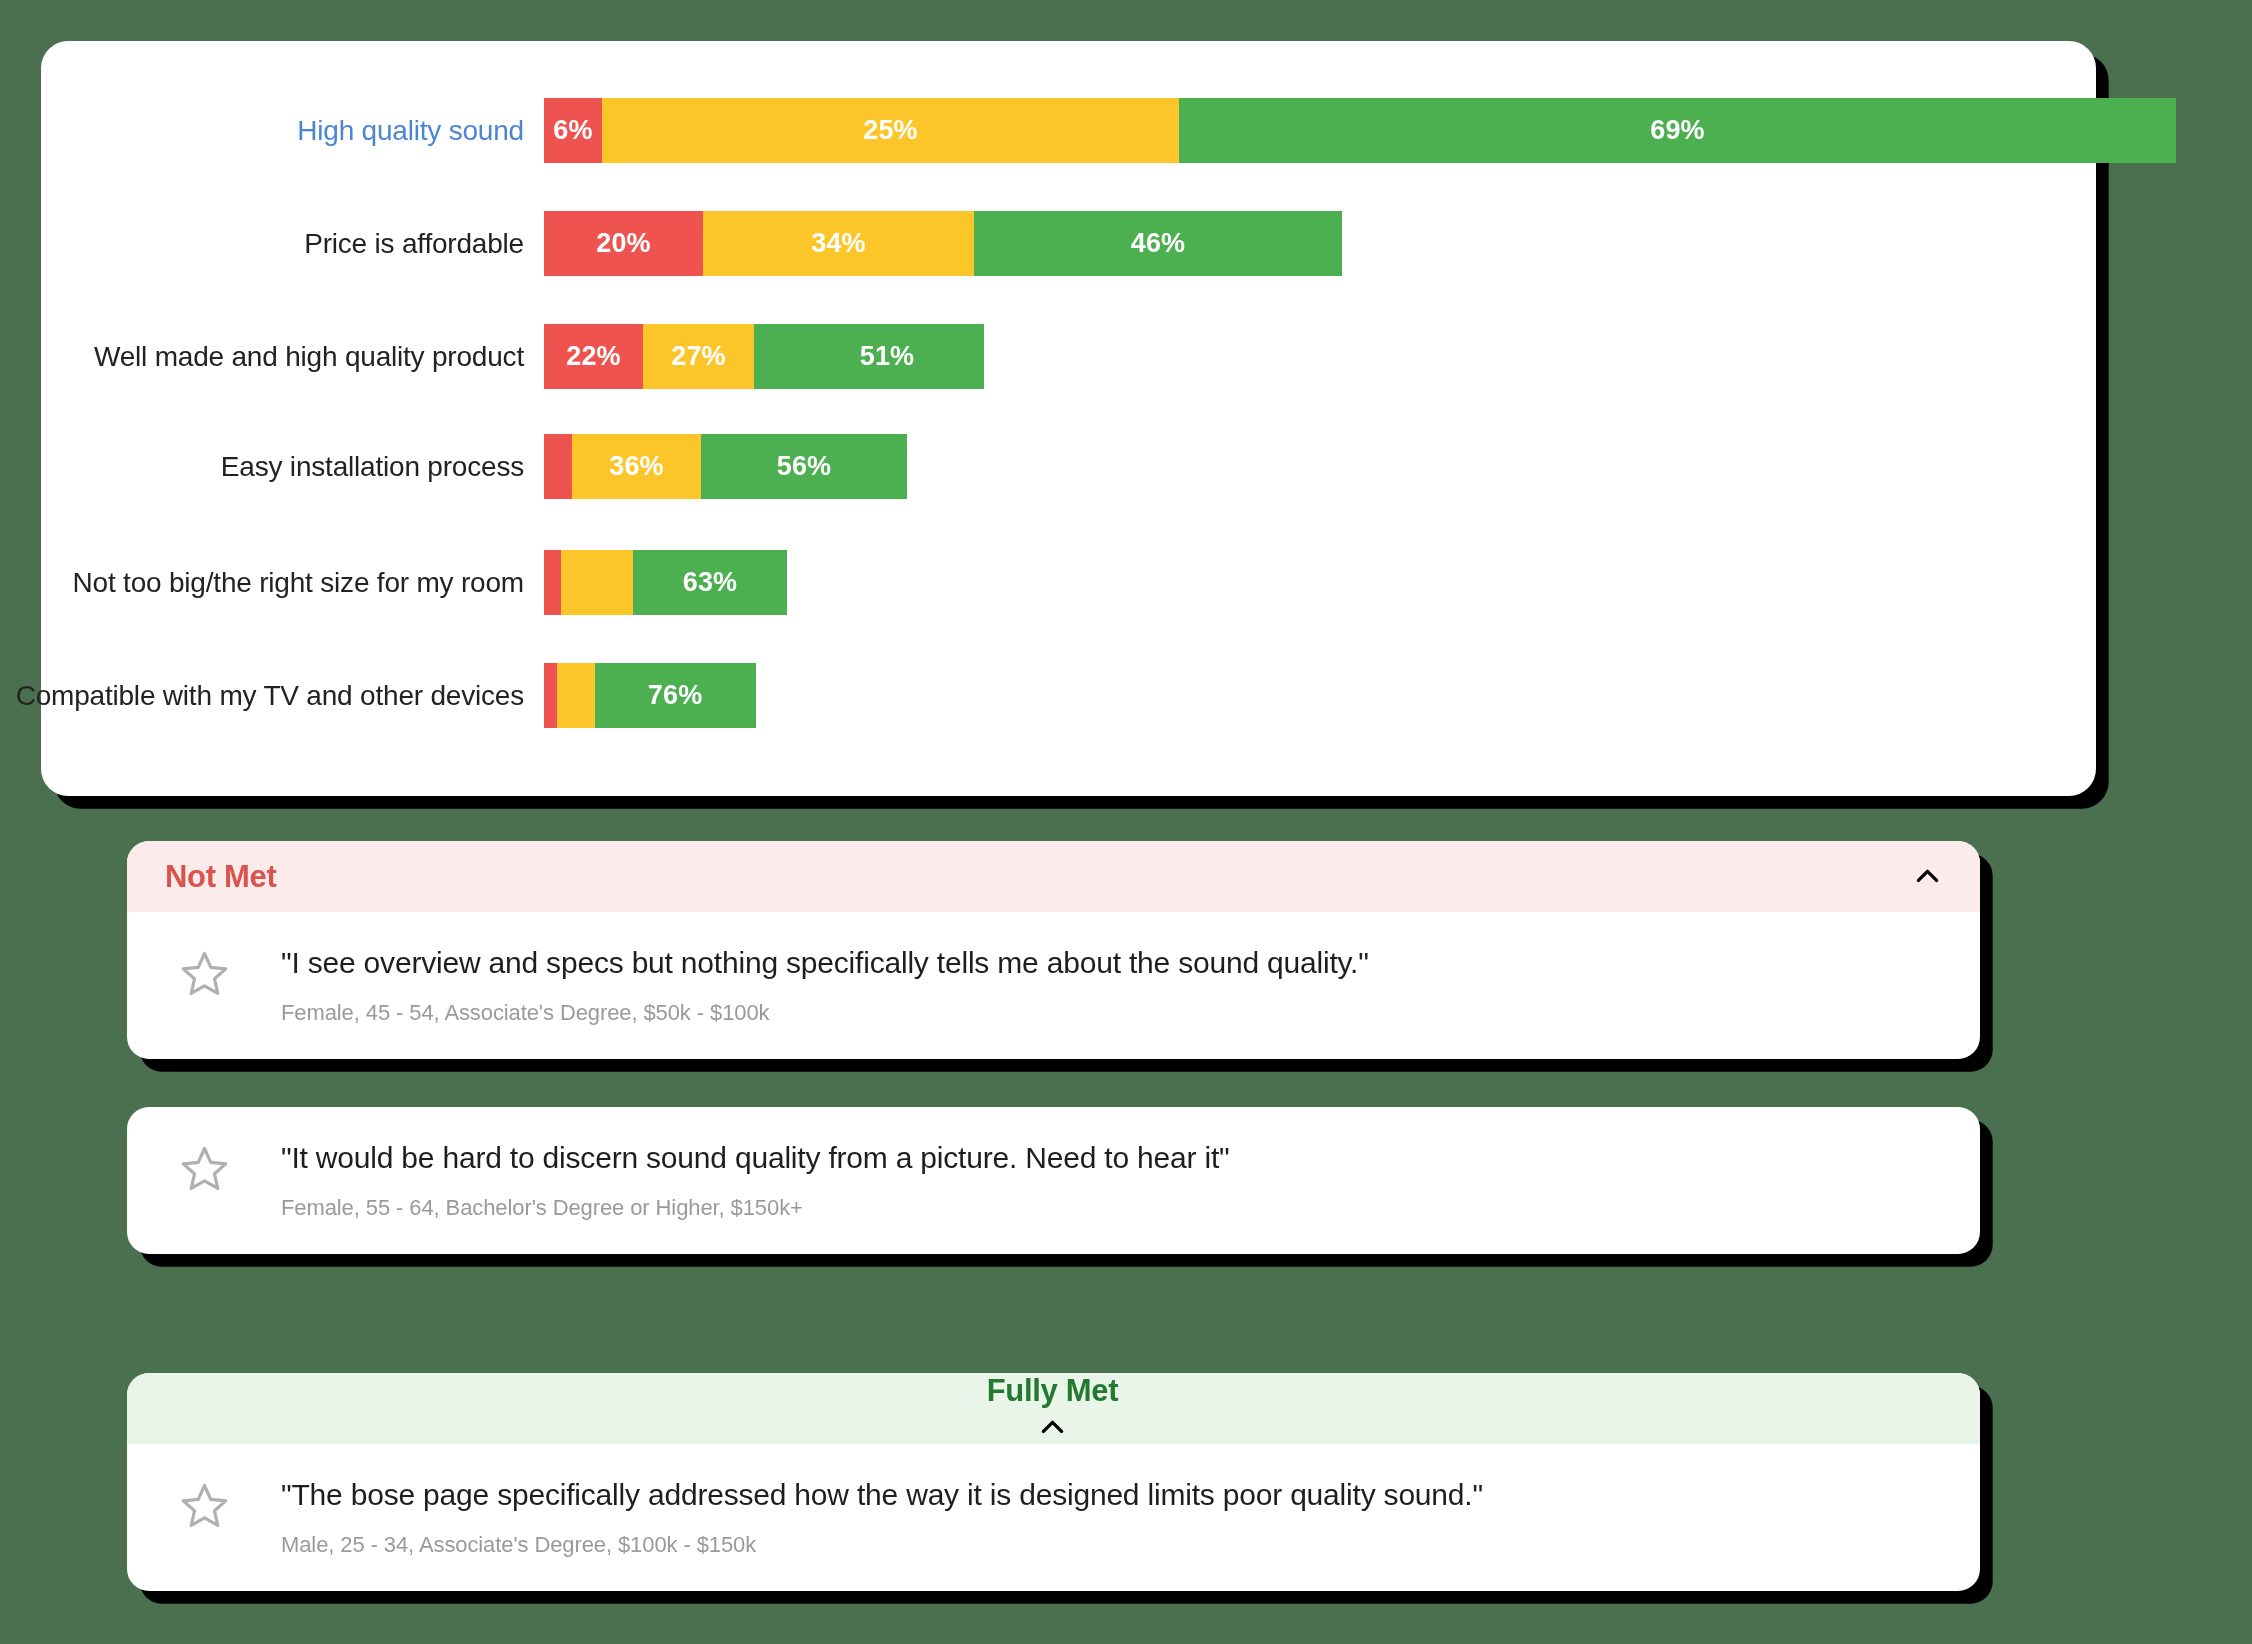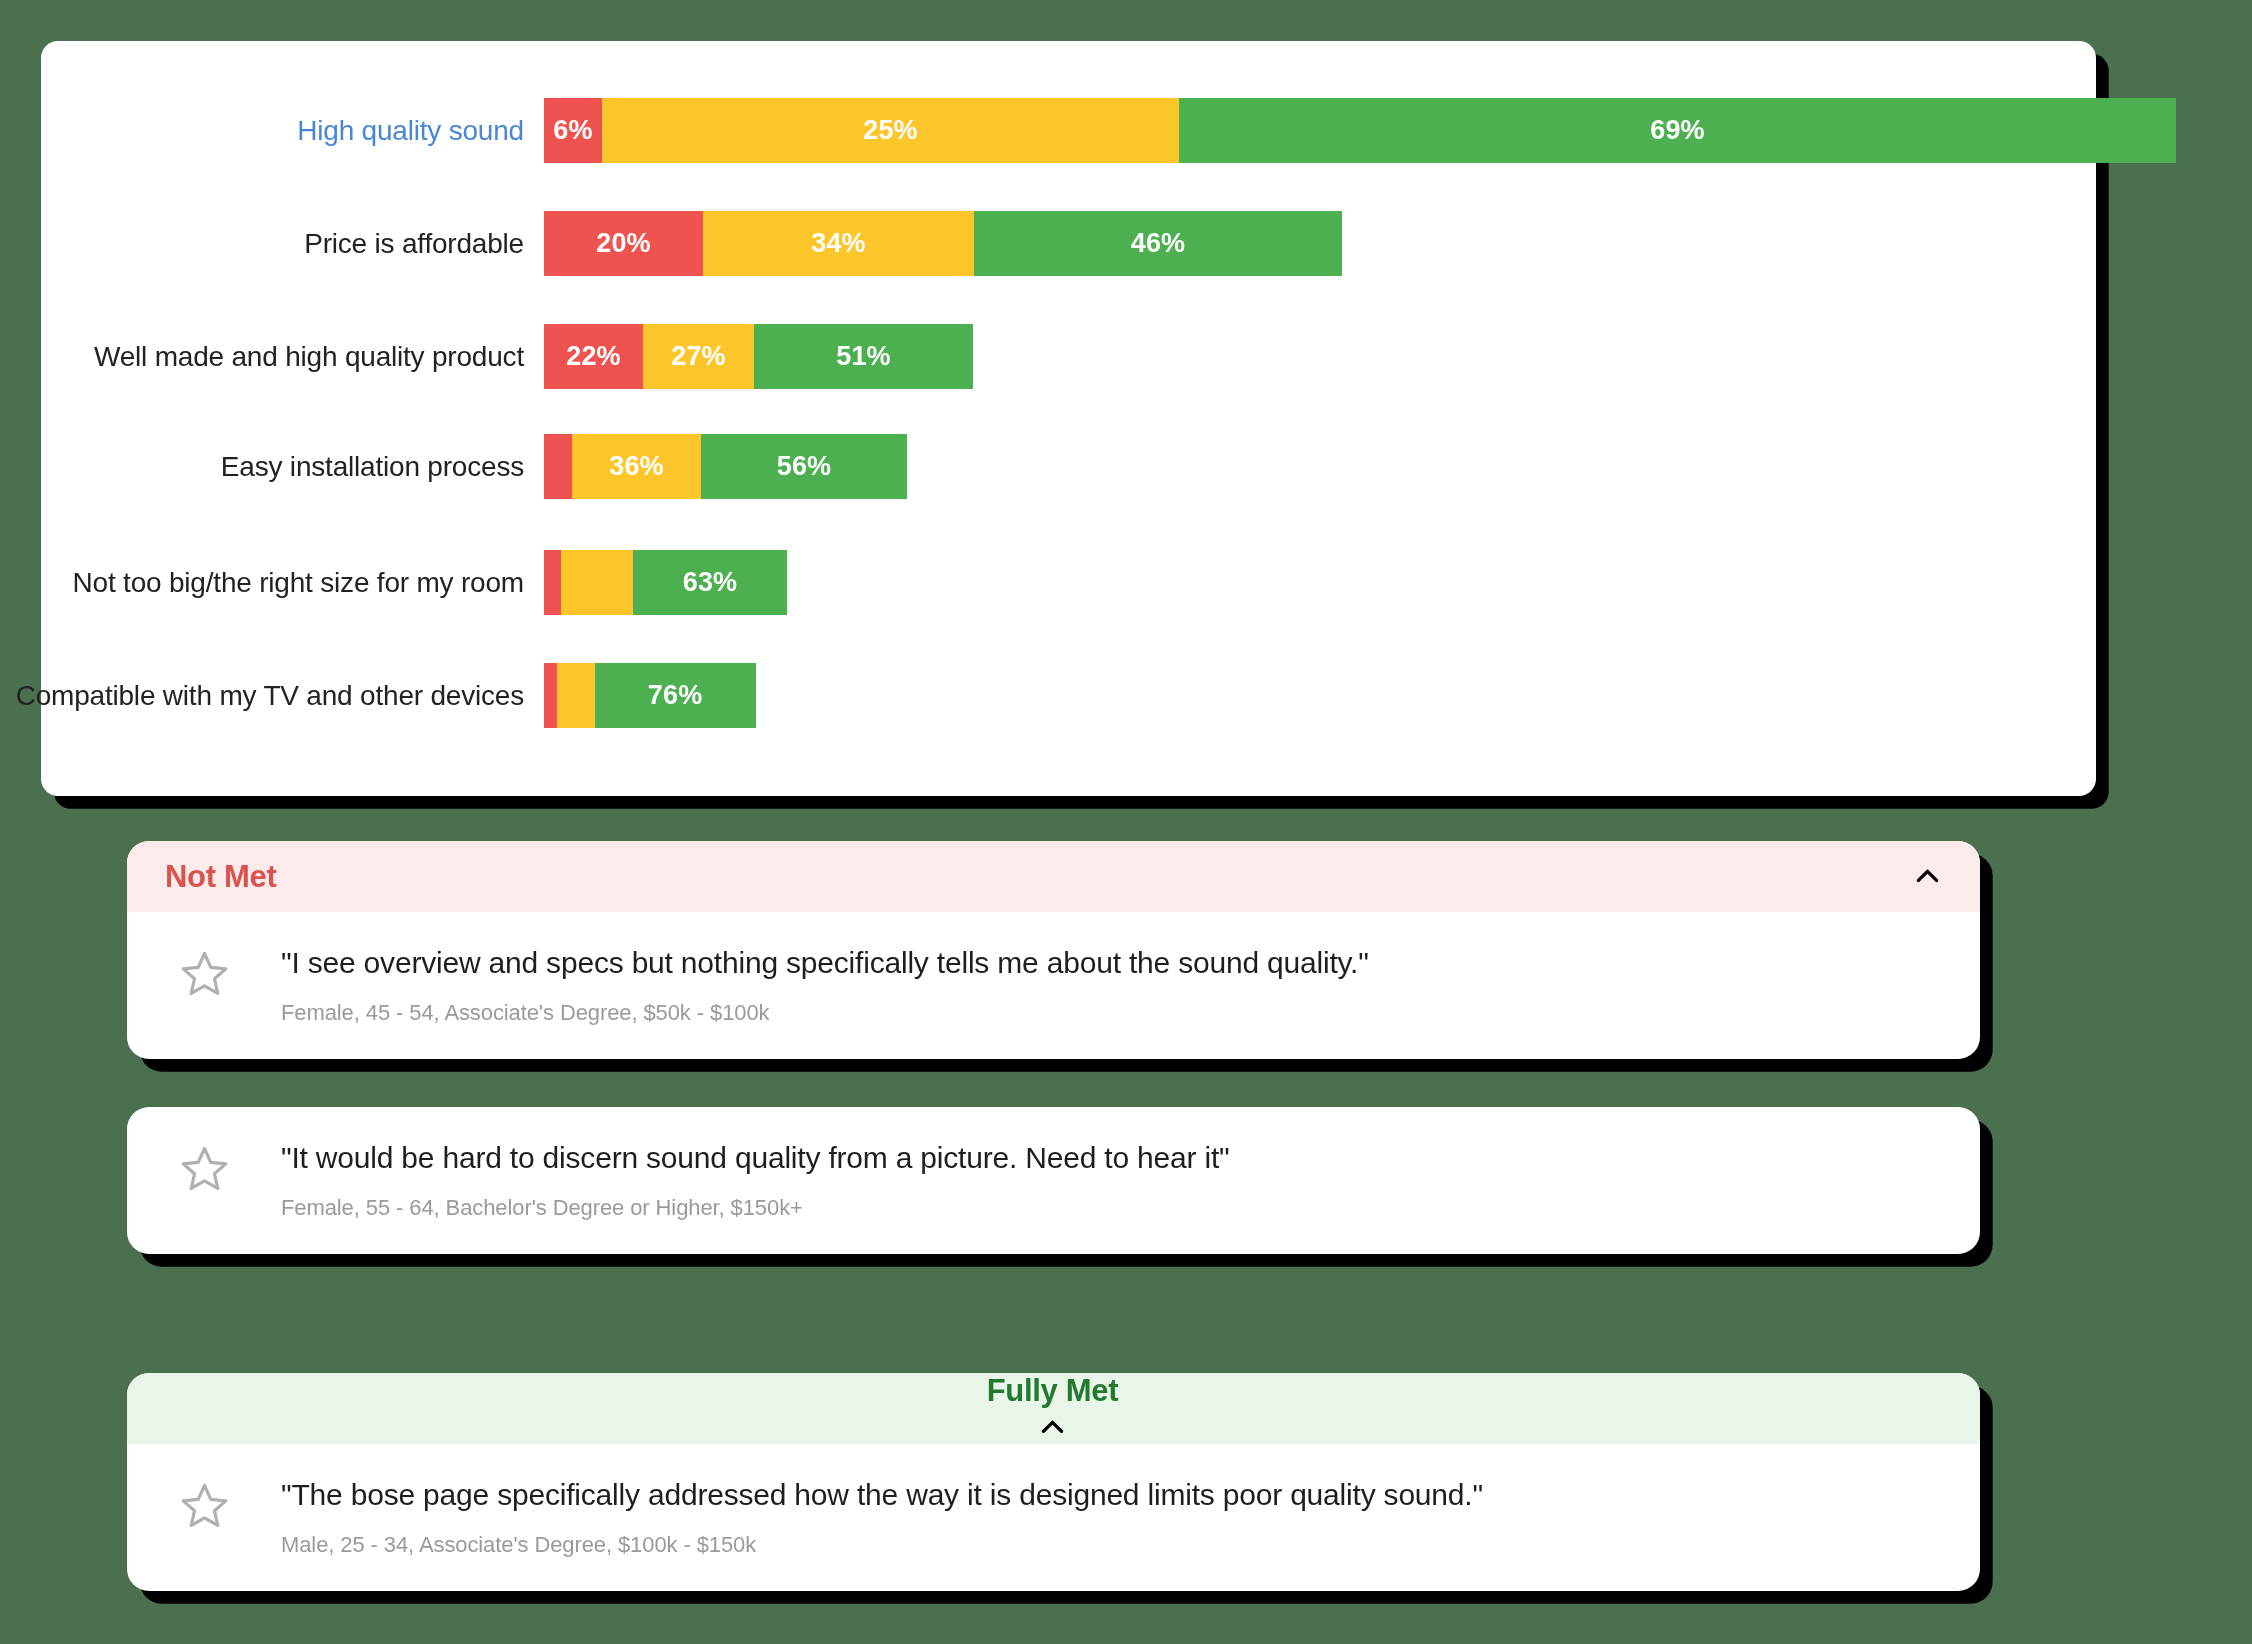--- a/index.html
+++ b/index.html
@@ -16,21 +16,21 @@
   }
 
   
   #chart-card {
     position: absolute;
     left: 41px;
     top: 41px;
     width: 2055px;
     height: 755px;
     background: #ffffff;
-    border-radius: 17px;
+    border-radius: 27px;
     box-shadow: 12.7px 12.7px 0 0 #000000;
   }
 
   #chart-rows {
     position: absolute;
     left: 0;
     top: 0;
     width: 100%;
     height: 100%;
   }
@@ -187,21 +187,21 @@
       </div>
       <div class="chart-row" style="top: 283px;">
         <div class="chart-label" style="right: auto; left: -322px; width: 805px;">Well made and high quality product</div>
         <div class="bar-track">
           <div class="seg seg-not-met" style="width: 99px;">
             <span class="seg-val">22%</span>
           </div>
           <div class="seg seg-somewhat" style="width: 111px;">
             <span class="seg-val">27%</span>
           </div>
-          <div class="seg seg-fully" style="width: 219px;">
+          <div class="seg seg-fully" style="width: 194px; padding-left: 36px;">
             <span class="seg-val">51%</span>
           </div>
         </div>
       </div>
       <div class="chart-row" style="top: 393px;">
         <div class="chart-label" style="right: auto; left: -322px; width: 805px;">Easy installation process</div>
         <div class="bar-track">
           <div class="seg seg-not-met hide-val" style="width: 28px;"></div>
           <div class="seg seg-somewhat" style="width: 129px;">
             <span class="seg-val">36%</span>

